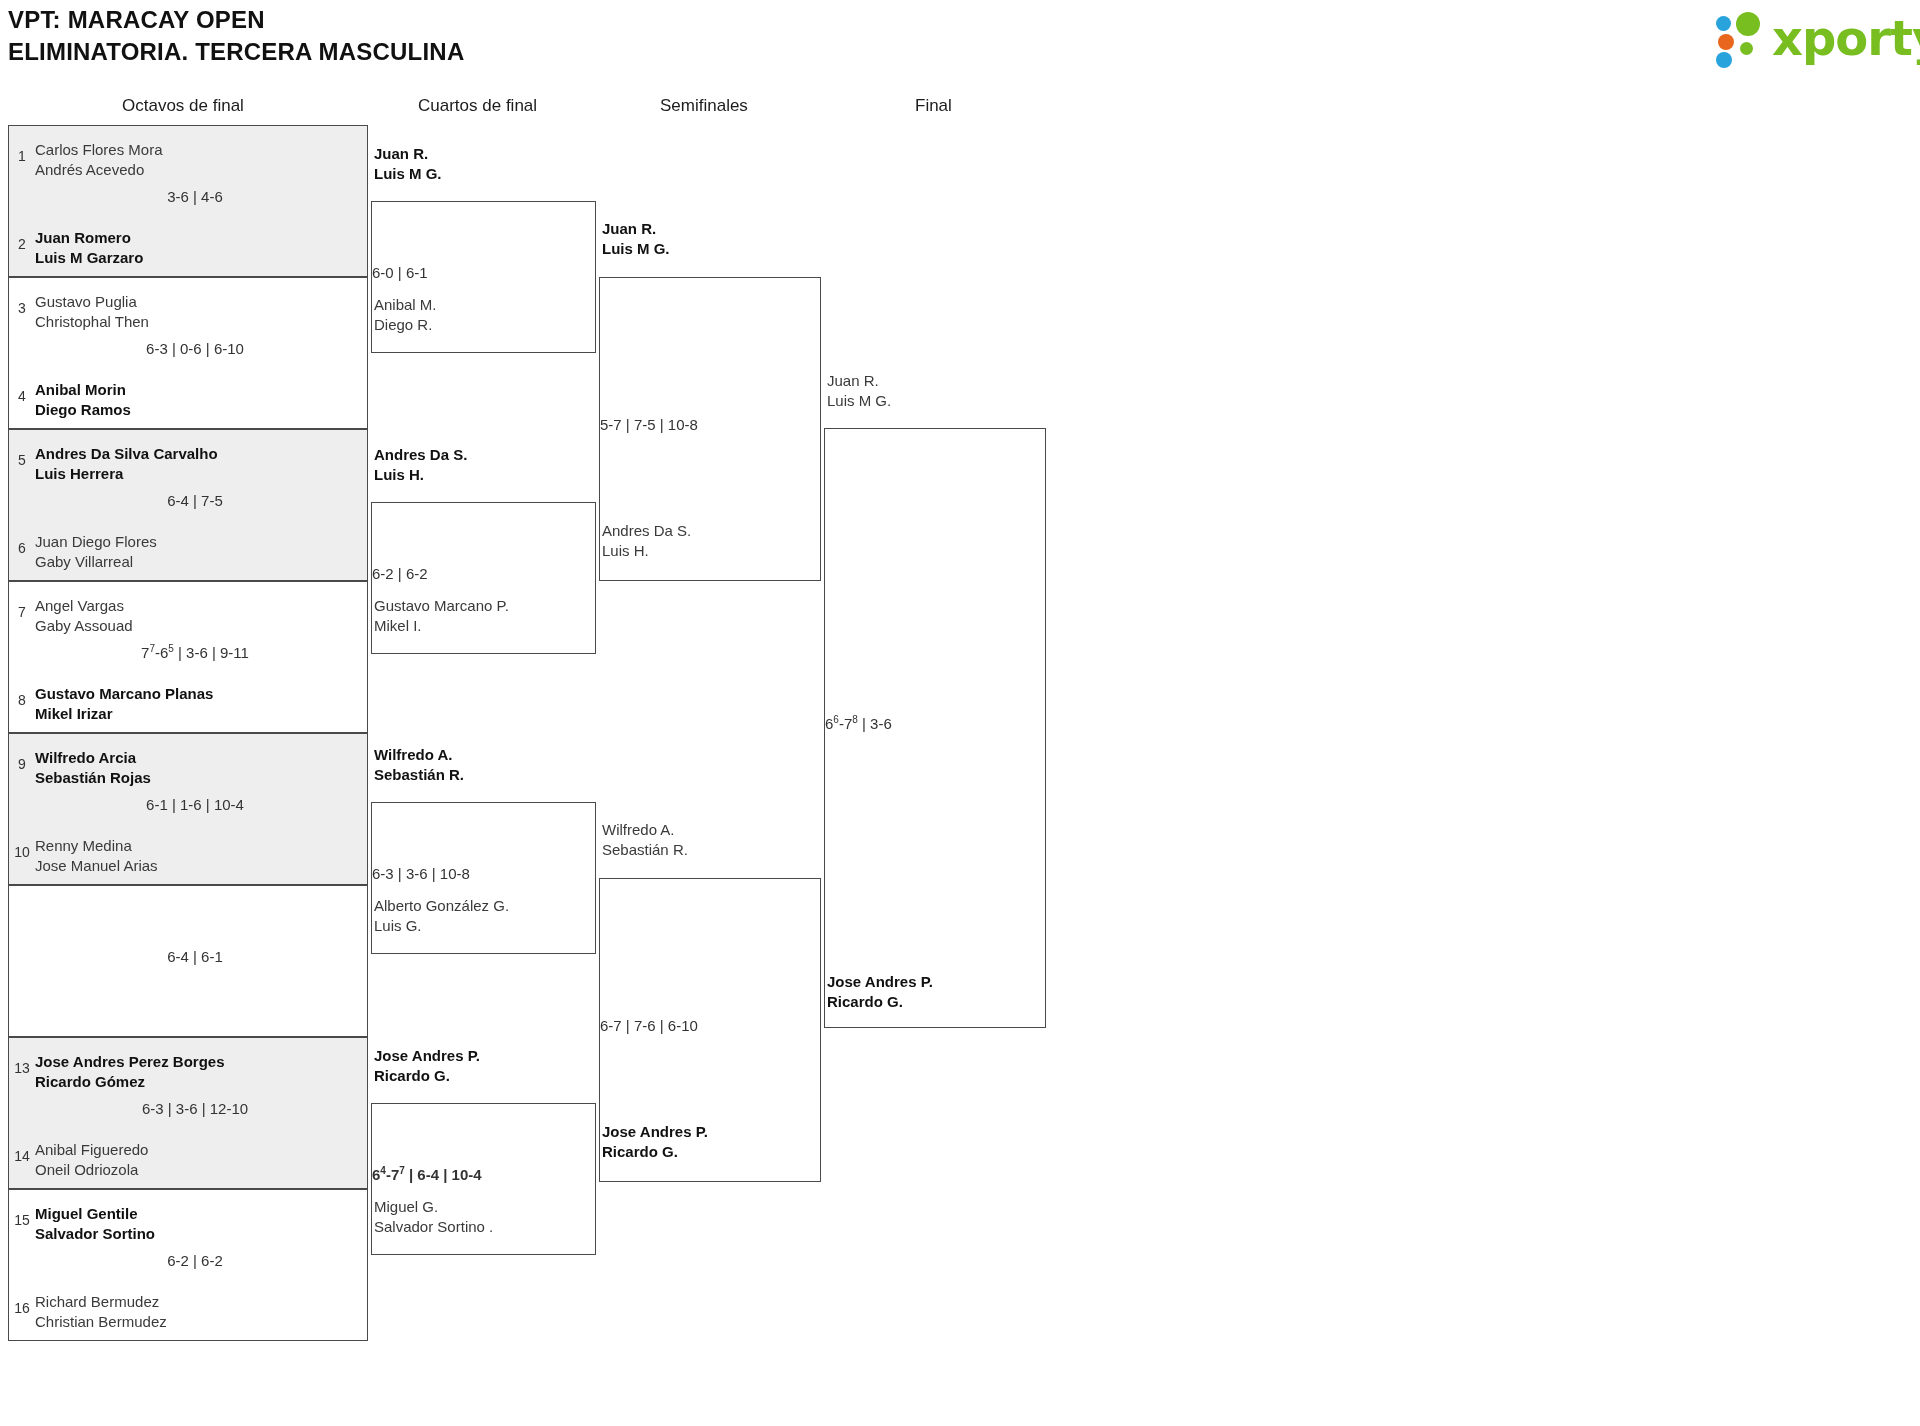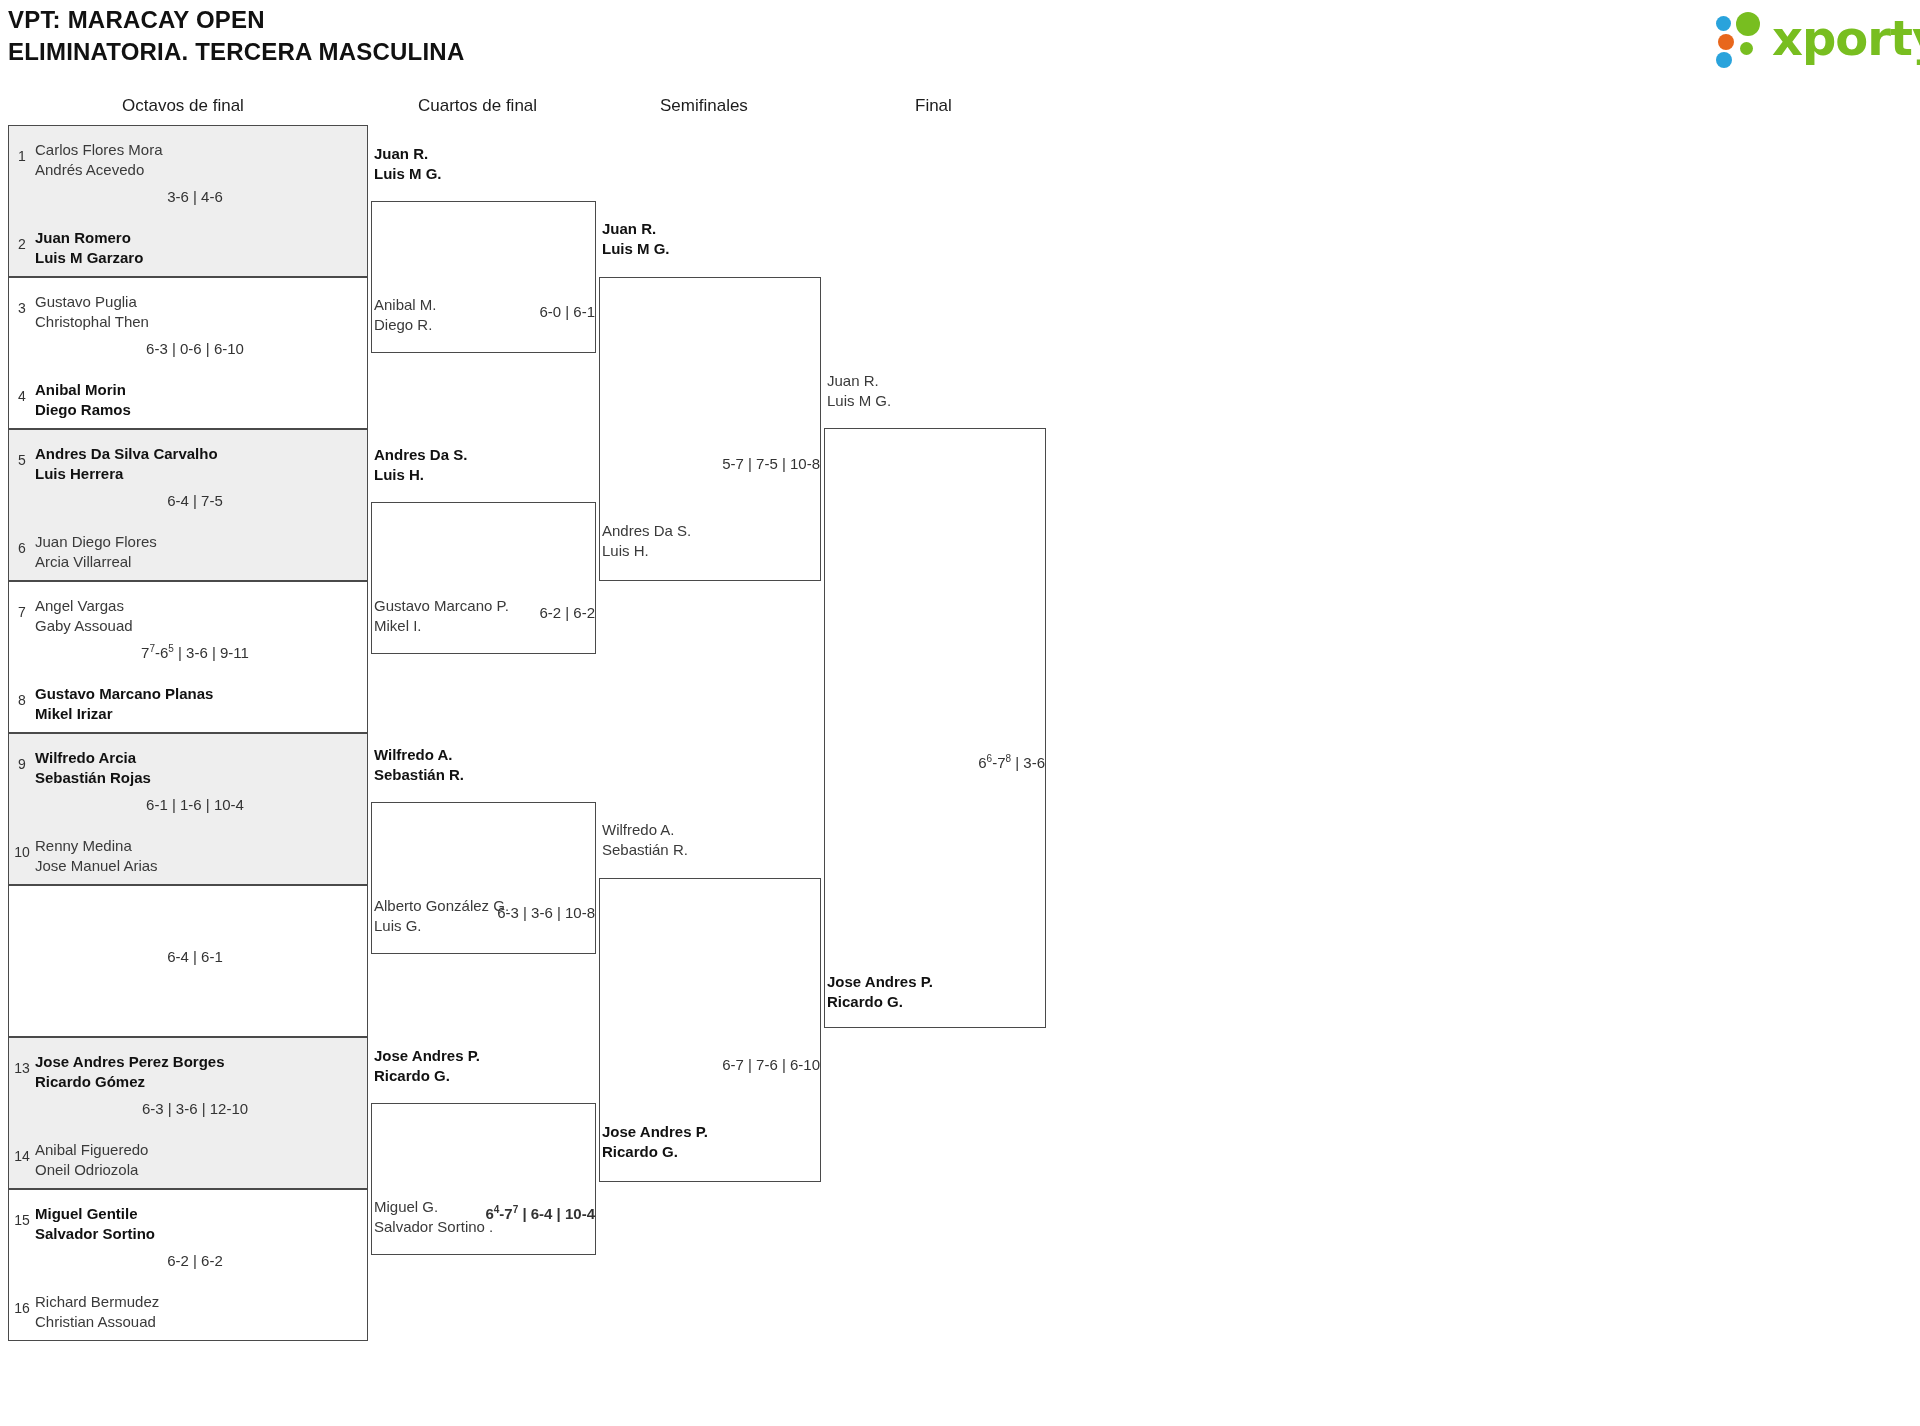--- a/index.html
+++ b/index.html
@@ -56,21 +56,21 @@
     position:absolute; left:26px; right:12px;
     text-align:center; font-size:15px; color:#333;
   }
   
   .conn{
     position:absolute; border:1px solid #4a4a4a; box-sizing:border-box;
     background:transparent;
   }
   .conn-score{
     position:absolute; left:0; width:100%;
-    text-align:right; font-size:15px; color:#333;margin-top:39px;
+    text-align:left; font-size:15px; color:#333;
   }
   
   .adv{
     position:absolute; font-size:15px; line-height:20px; color:#3a3a3a;
     white-space:nowrap;
   }
   .adv.win{font-weight:bold; color:#111;}
   sup{font-size:10px; line-height:0; vertical-align:super;}
 </style>
 </head>
@@ -143,21 +143,21 @@
       <div class="names win">
         <div>Andres Da Silva Carvalho</div>
         <div>Luis Herrera</div>
       </div>
     </div>
     <div class="r1-score" style="top:62px;">6-4 | 7-5</div>
     <div class="r1-team bot">
       <div class="seed">6</div>
       <div class="names">
         <div>Juan Diego Flores</div>
-        <div>Arcia Villarreal</div>
+        <div>Gaby Villarreal</div>
       </div>
     </div>
   </div>
 
   <div class="r1-box plain" style="top:581px; height:152px;">
     <div class="r1-team top">
       <div class="seed">7</div>
       <div class="names">
         <div>Angel Vargas</div>
         <div>Gaby Assouad</div>
@@ -219,21 +219,21 @@
       <div class="names win">
         <div>Miguel Gentile</div>
         <div>Salvador Sortino</div>
       </div>
     </div>
     <div class="r1-score" style="top:62px;">6-2 | 6-2</div>
     <div class="r1-team bot">
       <div class="seed">16</div>
       <div class="names">
         <div>Richard Bermudez</div>
-        <div>Christian Assouad</div>
+        <div>Christian Bermudez</div>
       </div>
     </div>
   </div>
 
   <div class="adv win" style="left:374px; top:144px;">
     <div>Juan R.</div>
     <div>Luis M G.</div>
   </div>
   <div class="conn" style="left:371px; top:201px; width:225px; height:152px;">
     <div class="conn-score" style="top:62px;">6-0 | 6-1</div>

